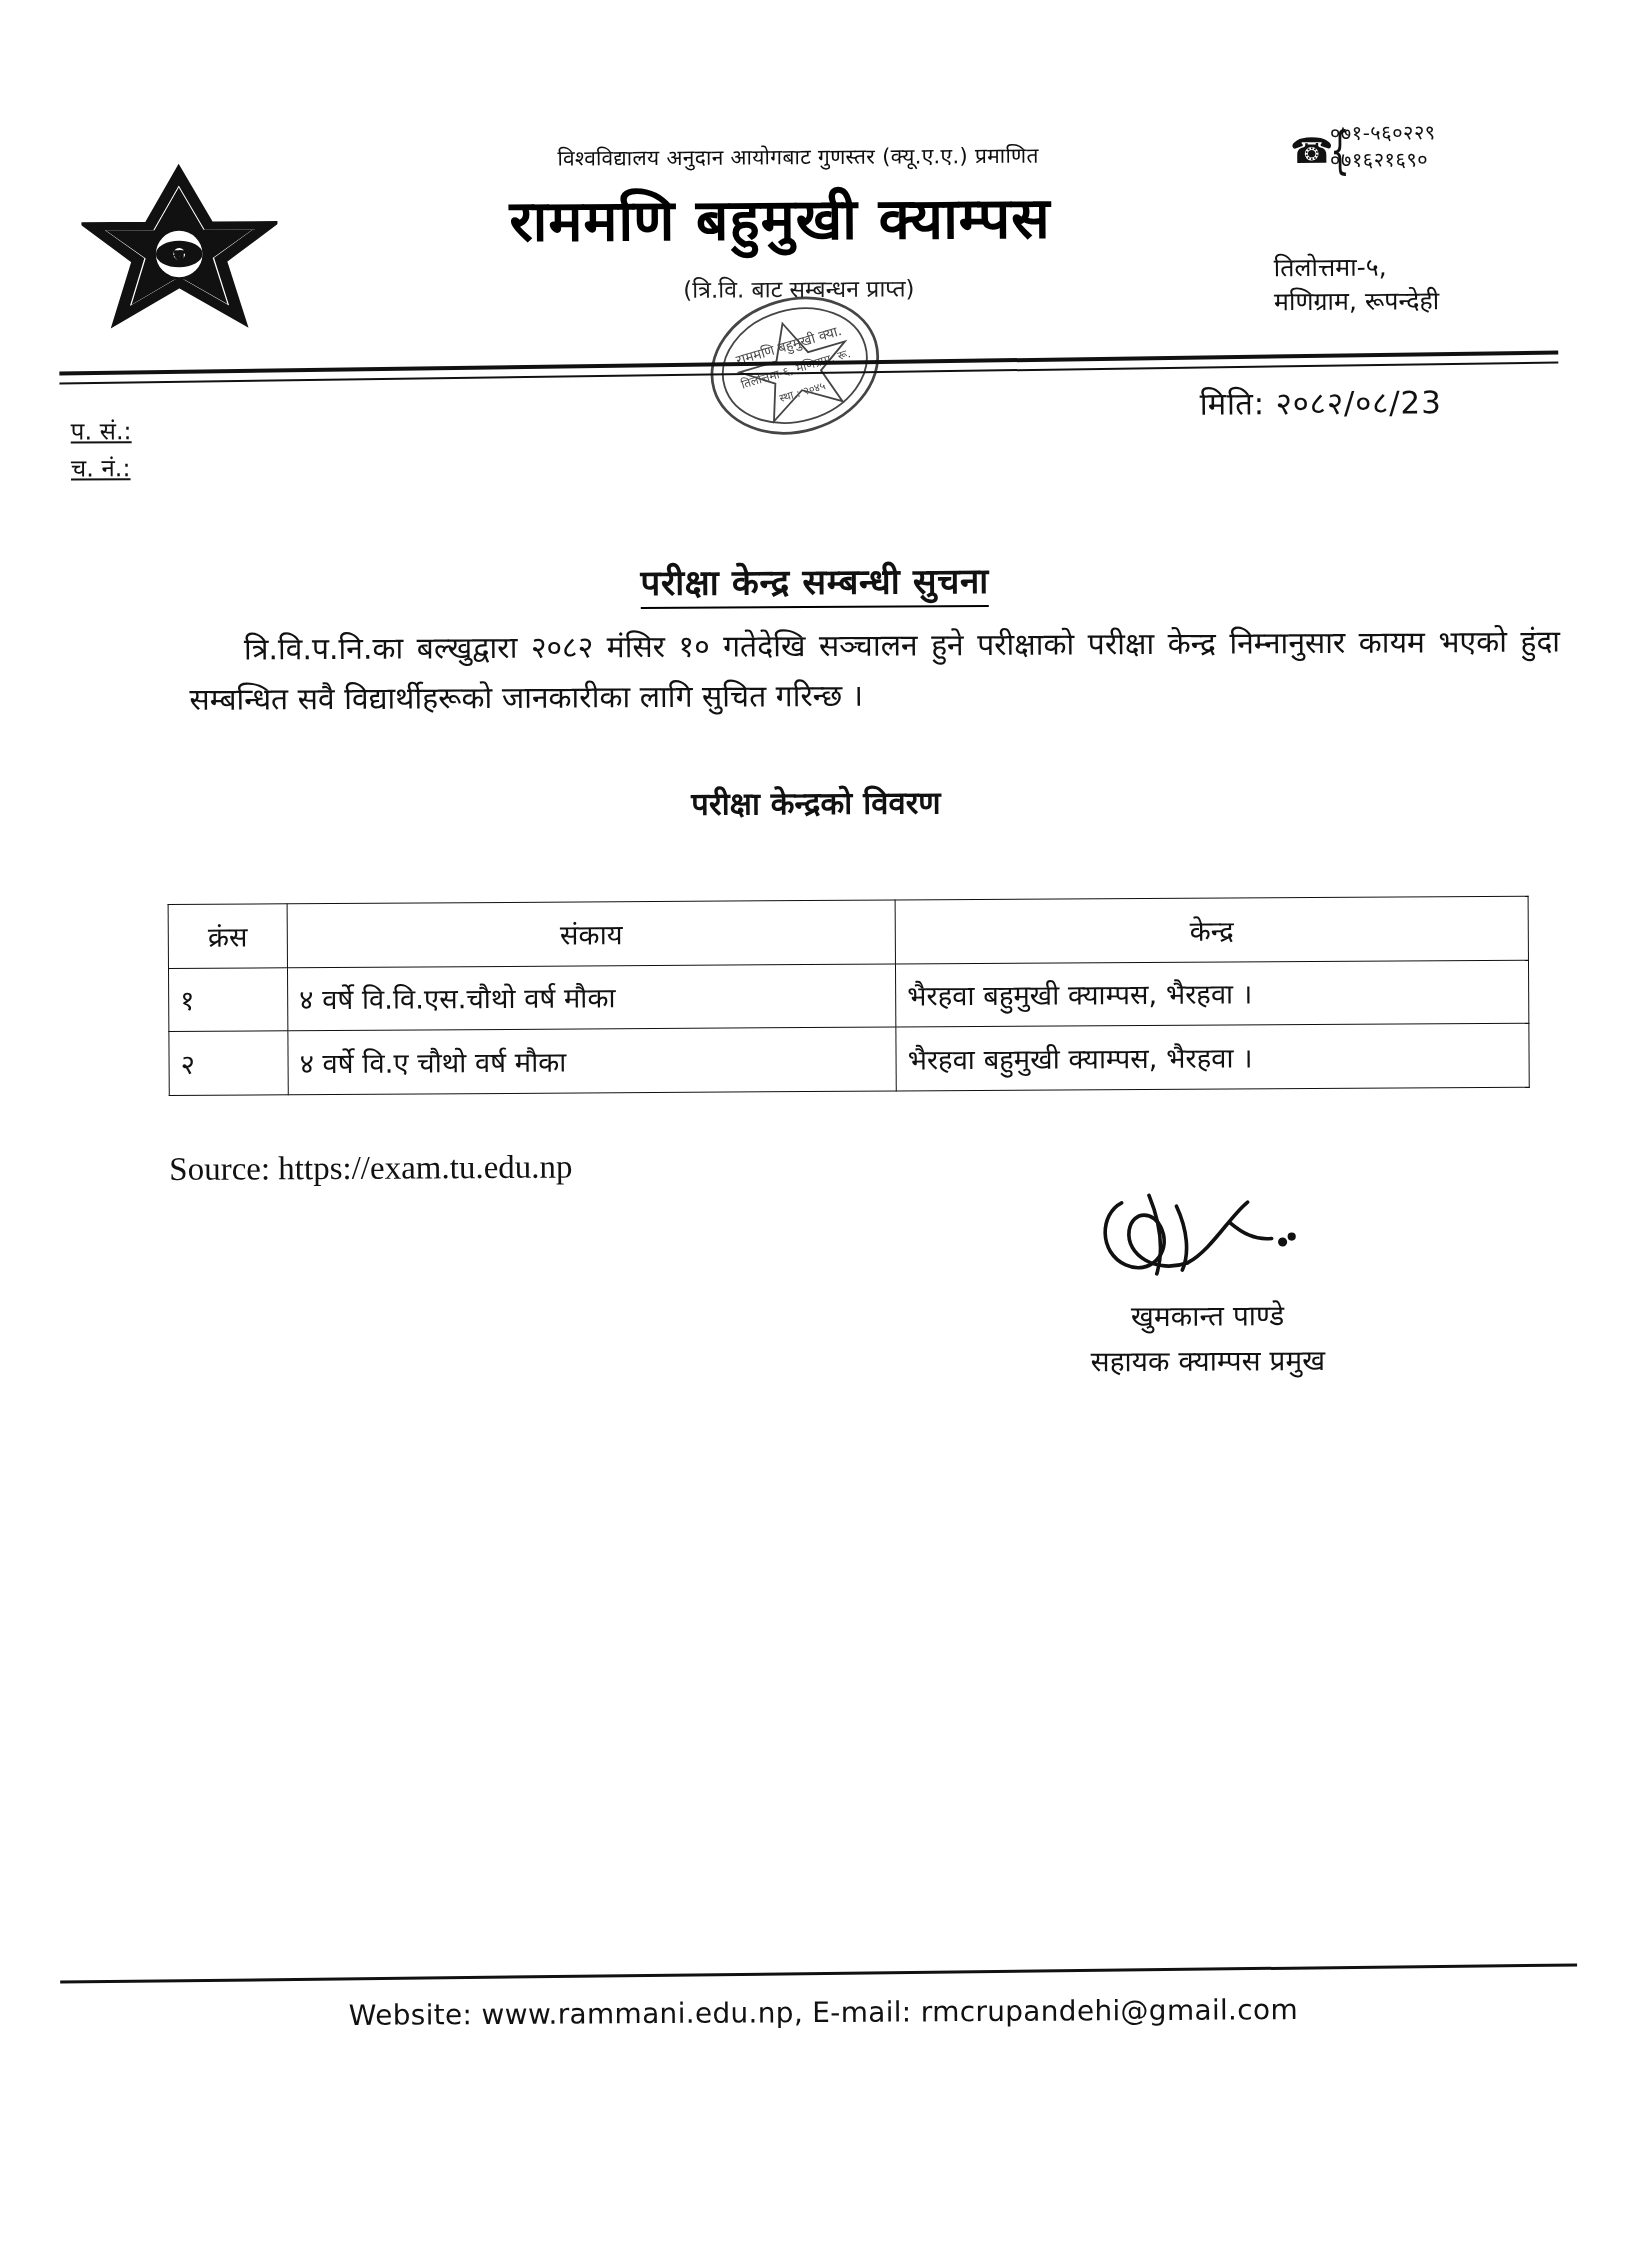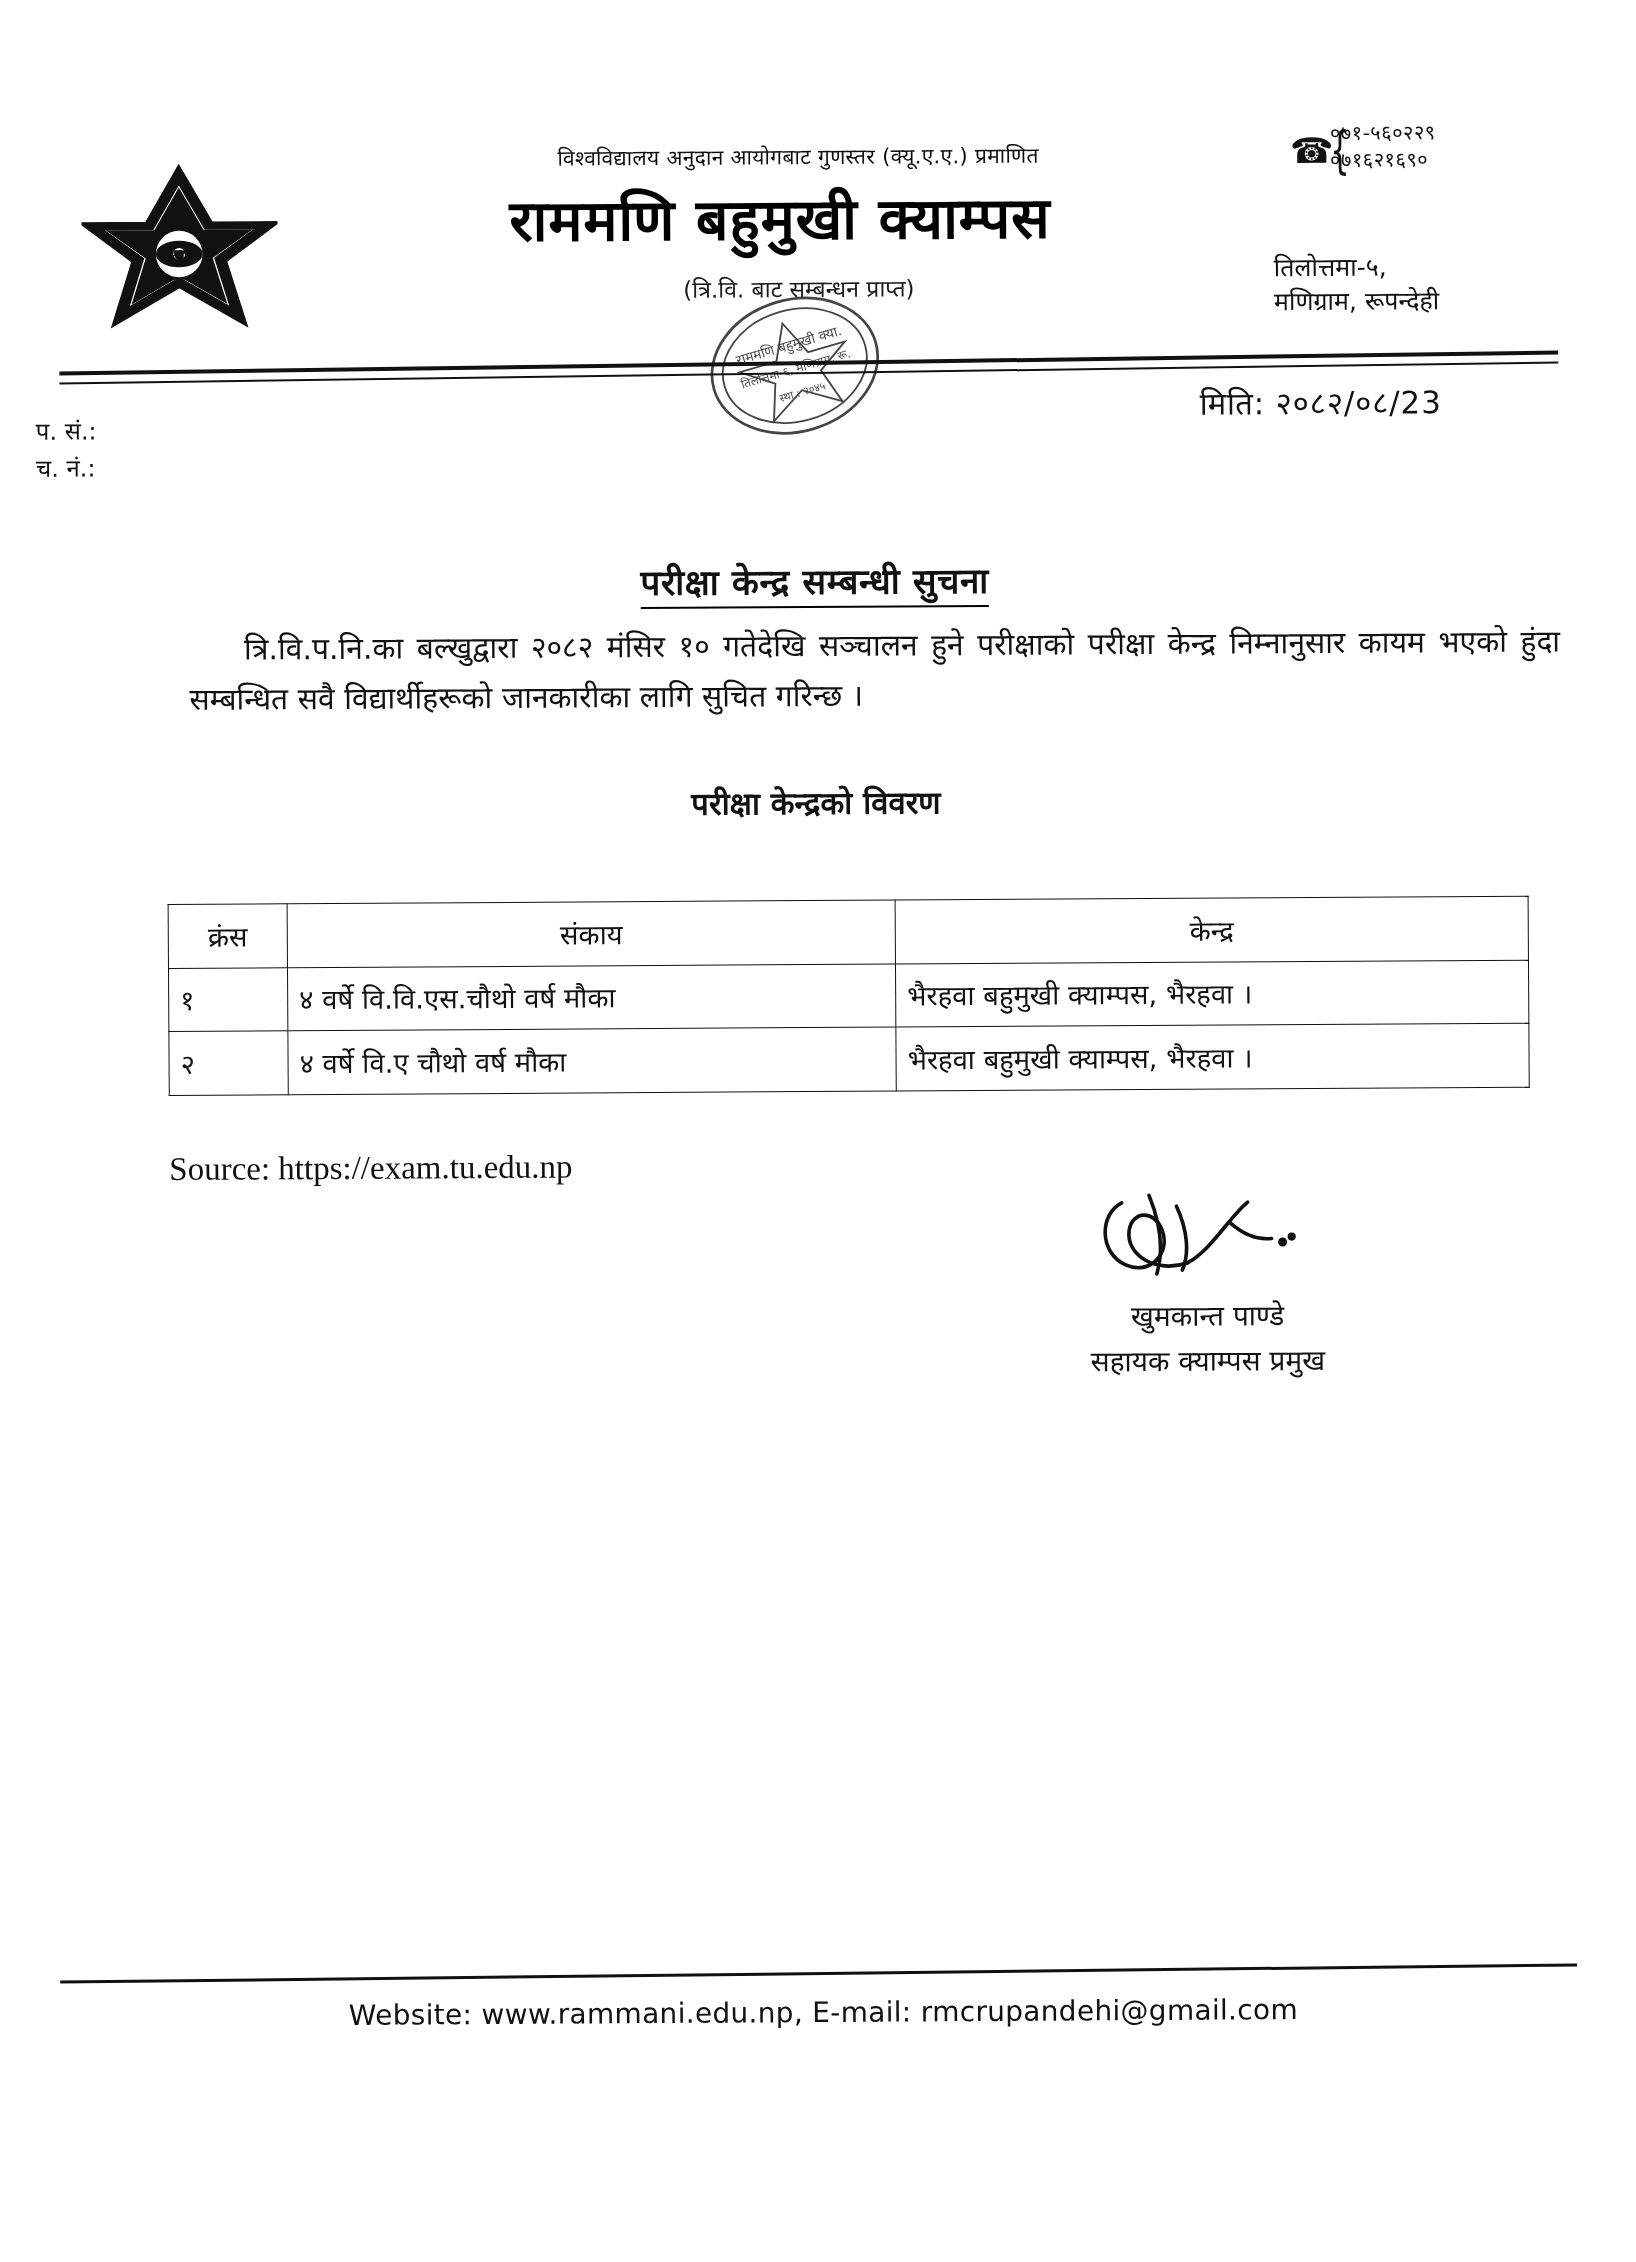--- a/index.html
+++ b/index.html
@@ -105,23 +105,24 @@
     top: 372px;
     left: 64px;
     width: 1499px;
     height: 1.8px;
     background: #111;
     transform: rotate(-0.45deg);
   }
   .refno {
     position: absolute;
     top: 409px;
-    left: 40px;
+    left: 75px;
     font-size: 24px;
     line-height: 1.55;
+    text-decoration: underline;
   }
   .date {
     position: absolute;
     top: 384px;
     left: 1204px;
     font-size: 31px;
     letter-spacing: 0.9px;
   }
   .logo {
     position: absolute;

